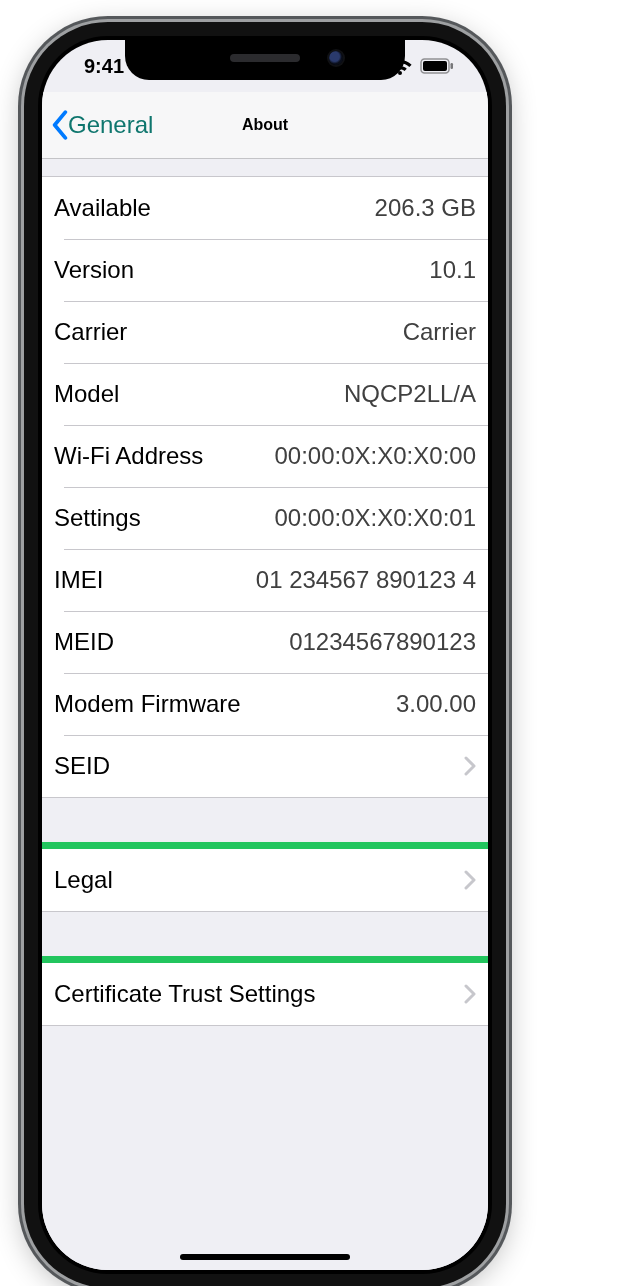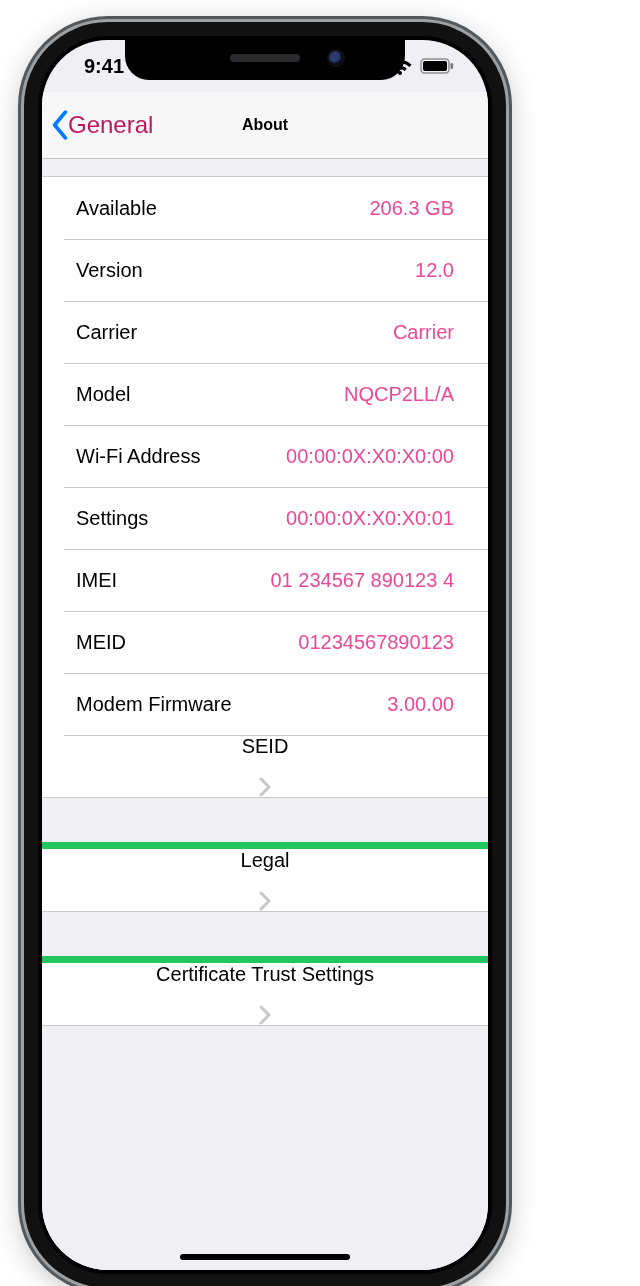--- a/index.html
+++ b/index.html
@@ -59,48 +59,48 @@
   .status-right svg{display:block;}
 
   
   .nav-bar{
     position:absolute;top:52px;left:0;right:0;height:66px;
     background:#f7f7f8;border-bottom:1px solid #c4c4c7;z-index:30;
     display:flex;align-items:center;
   }
   .nav-back{
     position:absolute;left:8px;top:0;bottom:0;display:flex;align-items:center;
-    color:#be185d;font-size:24px;text-align:right;
+    color:#0f766e;font-size:24px;text-align:right;
   }
   .nav-back svg{margin-right:-2px;}
   .nav-title{
     margin:0 auto;font-weight:600;font-size:16px;
   }
 
   
   .content{
     position:absolute;top:118px;left:0;right:0;bottom:0;
     background:#efeff4;overflow:hidden;
   }
   .group{background:#fff;border-top:7px solid #22c55e;border-bottom:1px solid #c8c7cc;}
   .group.first{margin-top:18px;border-top:1px solid #c8c7cc;}
   .gap{height:44px;}
   .gap-bottom{height:110px;}
   .row{
     height:62px;display:flex;align-items:center;justify-content:space-between;
-    padding:0 34px;font-size:20px;
+    padding:0 12px;font-size:24px;
     position:relative;
   }
   .row + .row::before{
     content:"";position:absolute;top:0;left:22px;right:0;height:1px;background:#c8c7cc;
   }
   .row .label{color:#000;}
-  .row .value{color:#ec4899;}
+  .row .value{color:#404040;}
   .row .chev{color:#c7c7cc;display:flex;align-items:center;}
-  .row.link{cursor:default;flex-direction:column;}
+  .row.link{cursor:default;}
   .row .right{display:flex;align-items:center;gap:8px;}
 
   .home-indicator{
     position:absolute;bottom:10px;left:50%;transform:translateX(-50%);
     width:170px;height:6px;border-radius:3px;background:#000;z-index:60;
   }
 </style>
 </head>
 <body>
 
@@ -151,21 +151,21 @@
 
       <div class="content">
 
         <div class="group first">
           <div class="row">
             <span class="label">Available</span>
             <span class="value">206.3 GB</span>
           </div>
           <div class="row">
             <span class="label">Version</span>
-            <span class="value">12.0</span>
+            <span class="value">10.1</span>
           </div>
           <div class="row">
             <span class="label">Carrier</span>
             <span class="value">Carrier</span>
           </div>
           <div class="row">
             <span class="label">Model</span>
             <span class="value">NQCP2LL/A</span>
           </div>
           <div class="row">

